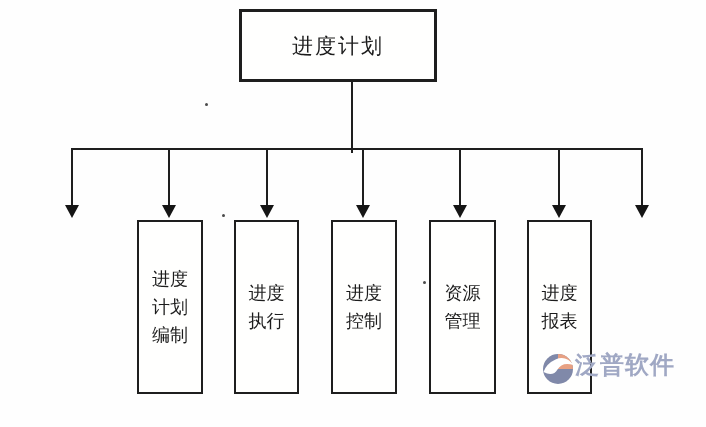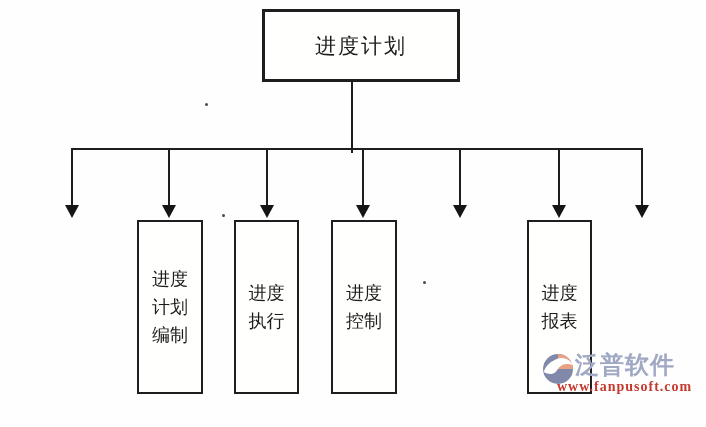--- a/index.html
+++ b/index.html
@@ -16,21 +16,21 @@
     position: absolute;
     box-sizing: border-box;
     background: #fffffe;
     border: 2px solid #1e1e1e;
     display: flex;
     align-items: center;
     justify-content: center;
     text-align: center;
   }
   #root-box {
-    left: 262px; top: 9px; width: 198px; height: 73px;
+    left: 239px; top: 9px; width: 198px; height: 73px;
     border-width: 3px;
     font-size: 21px;
     letter-spacing: 2px;
     font-weight: 500;
   }
   .node {
     top: 220px; height: 174px;
     font-size: 18px;
     line-height: 28px;
     font-weight: 500;
@@ -123,36 +123,41 @@
     </div>
   </div>
 
   <div class="box node" style="left:331px; width:66px;">
     <div>
       <span class="line">进度</span>
       <span class="line">控制</span>
     </div>
   </div>
 
+  <div class="box node" style="left:429px; width:67px;">
+    <div>
+      <span class="line">资源</span>
+      <span class="line">管理</span>
+    </div>
+  </div>
 
   <div class="box node" style="left:527px; width:65px;">
     <div>
       <span class="line">进度</span>
       <span class="line">报表</span>
     </div>
   </div>
 
 
   <div class="speck" style="left:205px; top:103px; width:3px; height:3px;"></div>
   <div class="speck" style="left:423px; top:281px; width:3px; height:3px;"></div>
   <div class="speck" style="left:222px; top:214px; width:3px; height:3px;"></div>
 
   <div id="watermark">
     <svg id="watermark-logo" width="36" height="36" viewBox="0 0 36 36">
       <circle cx="18" cy="18" r="15" fill="#8089a9"></circle>
       <path d="M18 3 A15 15 0 0 1 33 18 L18 18 Z" fill="#e8a183"></path>
       <path d="M3.5 21 Q13 26 17.5 18.5 Q22 10.5 33.5 14 Q26 4 15.5 8.5 Q6.5 12.5 3.5 21 Z" fill="#ffffff"></path>
     </svg>
     <span id="watermark-brand" style="color:#a0a8c4;">泛普软件</span>
-    <span id="watermark-url" style="color:#c6392e;">www.fanpusoft.com</span>
   </div>
 
 </div>
 
 </body></html>

